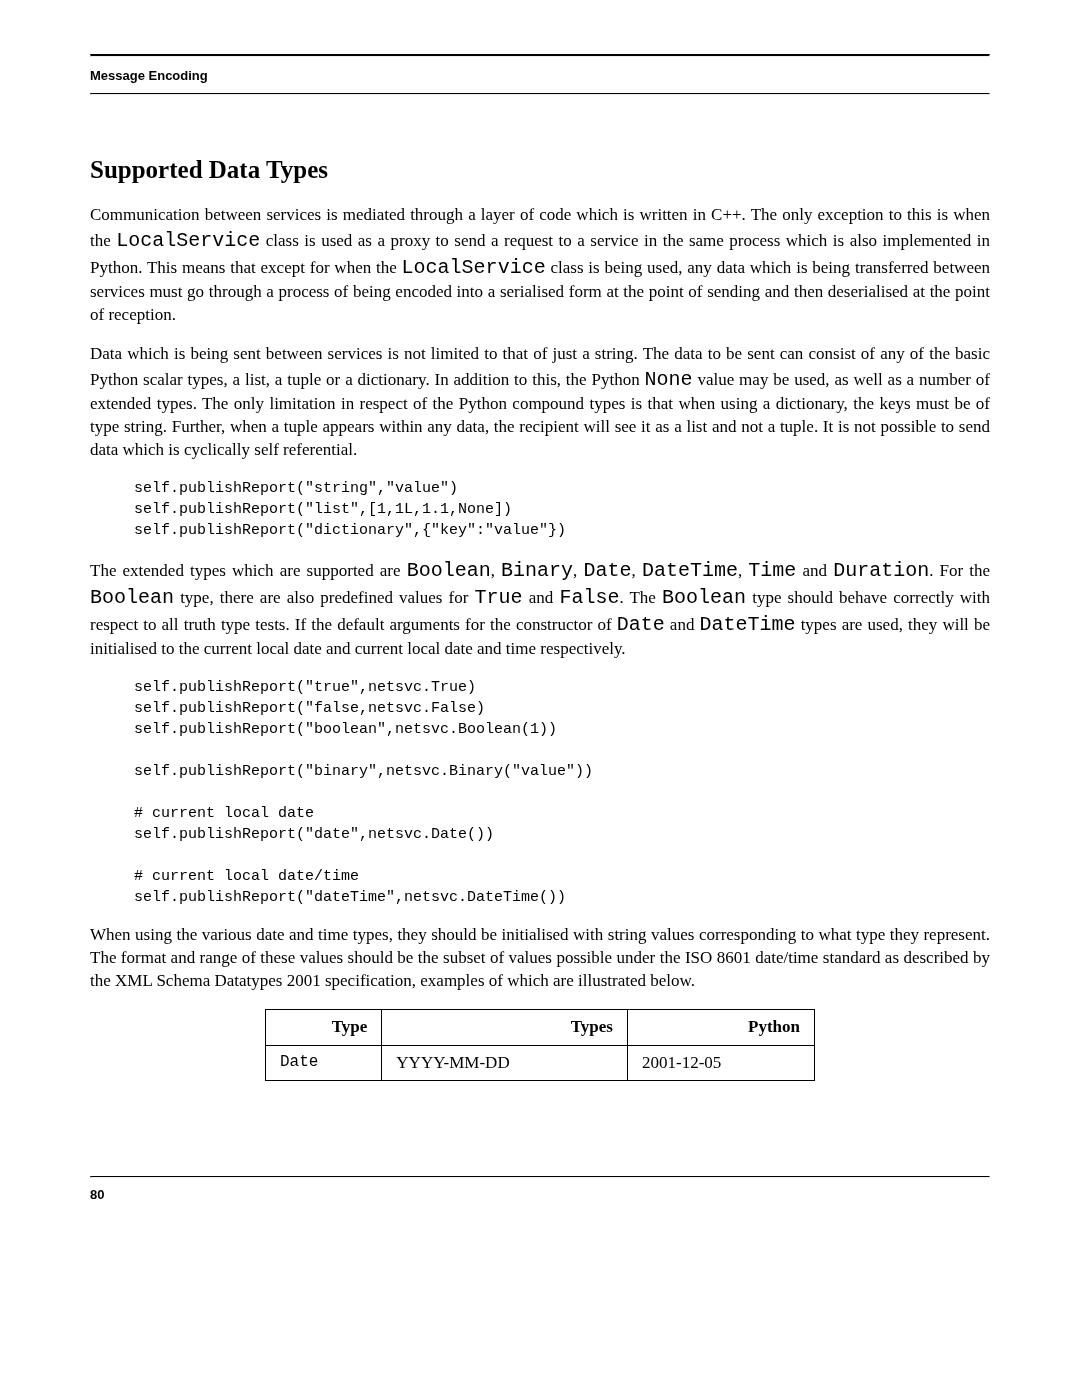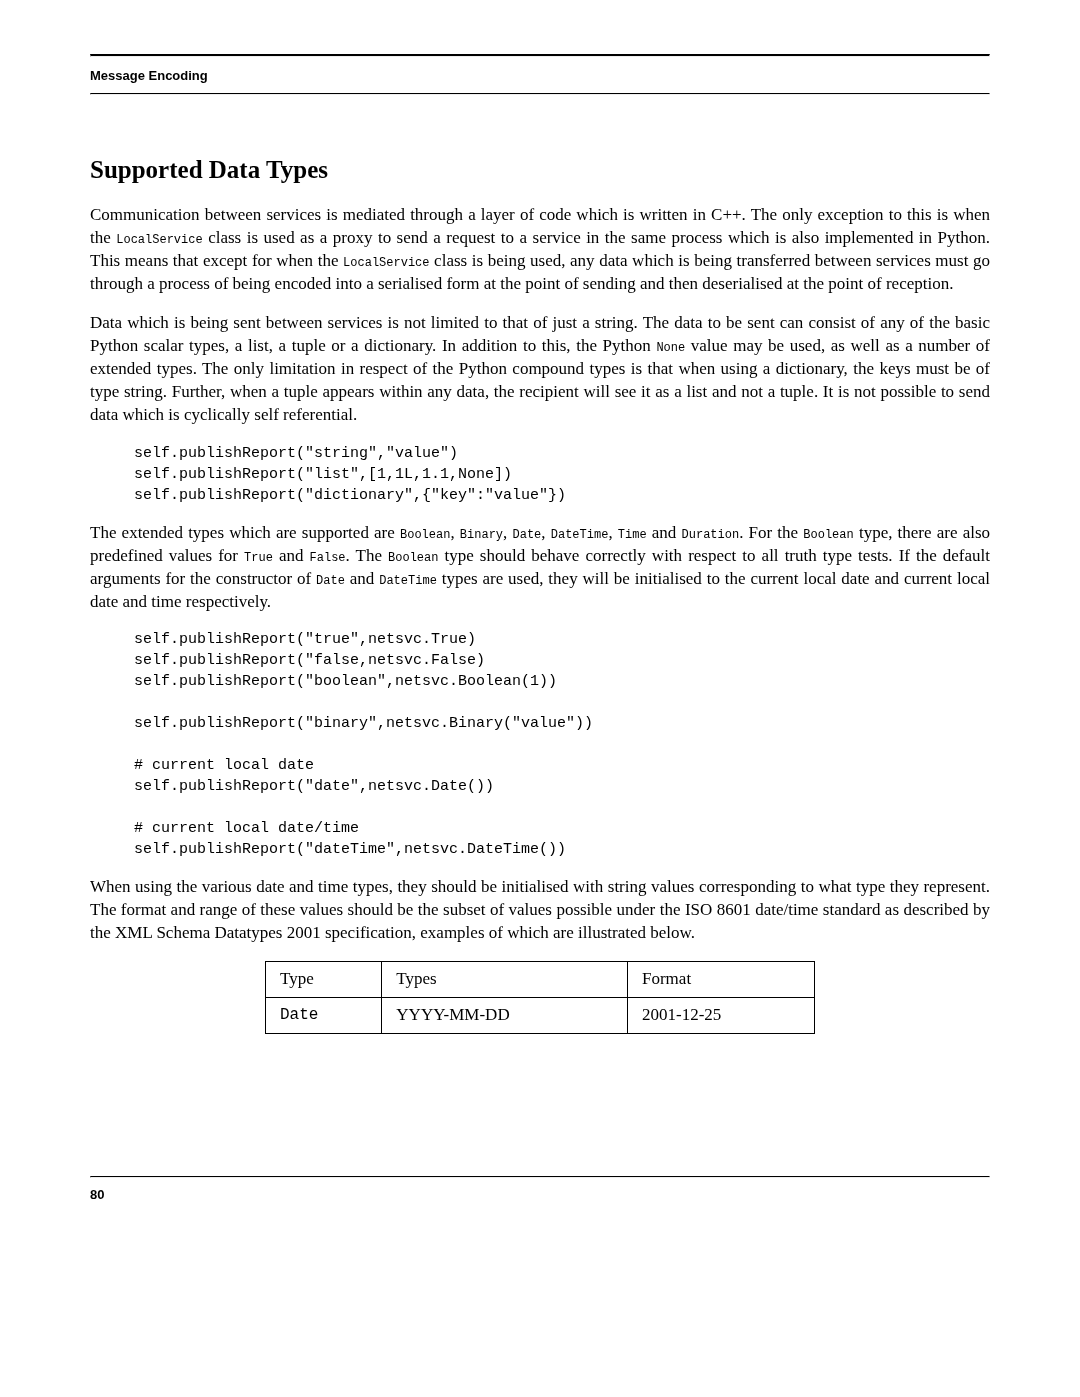--- a/index.html
+++ b/index.html
@@ -37,21 +37,21 @@
     font-size: 25px;
     font-weight: bold;
     margin: 58px 0 18px 0;
   }
   p.body {
     margin: 0 0 16px 0;
     text-align: justify;
   }
   .mono, code {
     font-family: "Courier New", Courier, monospace;
-    font-size: 12px;
+    font-size: 20px;
   }
   pre.code {
     font-family: "Courier New", Courier, monospace;
     font-size: 15px;
     line-height: 1.4;
     margin: 6px 0 16px 44px;
     white-space: pre;
   }
   .table-wrap {
     margin: 10px auto 0 auto;
@@ -62,21 +62,22 @@
     width: 100%;
   }
   table.dt th, table.dt td {
     border: 1px solid #000;
     padding: 6px 14px;
     text-align: left;
     font-size: 17px;
     font-weight: normal;
   }
   table.dt th {
-    text-align: left;
+    text-align: right;
+    font-weight: bold;
   }
   table.dt td.type {
     font-family: "Courier New", Courier, monospace;
     font-size: 16px;
   }
   .footer-area {
     position: absolute;
     left: 90px;
     right: 90px;
     bottom: 48px;
@@ -128,28 +129,28 @@
 self.publishReport("dateTime",netsvc.DateTime())</pre>
 
   <p class="body">When using the various date and time types, they should be initialised with string values corresponding to what type they represent. The format and range of these values should be the subset of values possible under the ISO 8601 date/time standard as described by the XML Schema Datatypes 2001 specification, examples of which are illustrated below.</p>
 
   <div class="table-wrap">
     <table class="dt">
       <thead>
         <tr>
           <th>Type</th>
           <th>Types</th>
-          <th>Format</th>
+          <th>Python</th>
         </tr>
       </thead>
       <tbody>
         <tr>
           <td class="type">Date</td>
           <td>YYYY-MM-DD</td>
-          <td>2001-12-25</td>
+          <td>2001-12-05</td>
         </tr>
       </tbody>
     </table>
   </div>
 
   <div class="footer-area">
     <hr class="rule-thin">
     <div class="page-num">80</div>
   </div>
 

